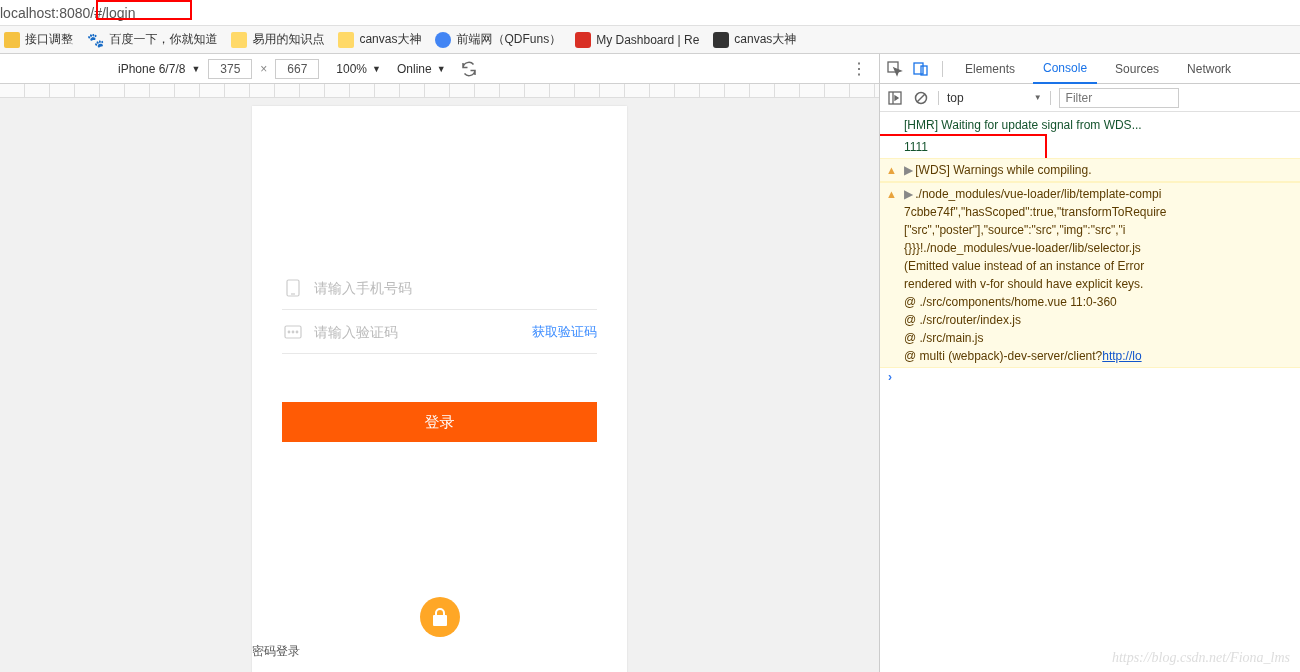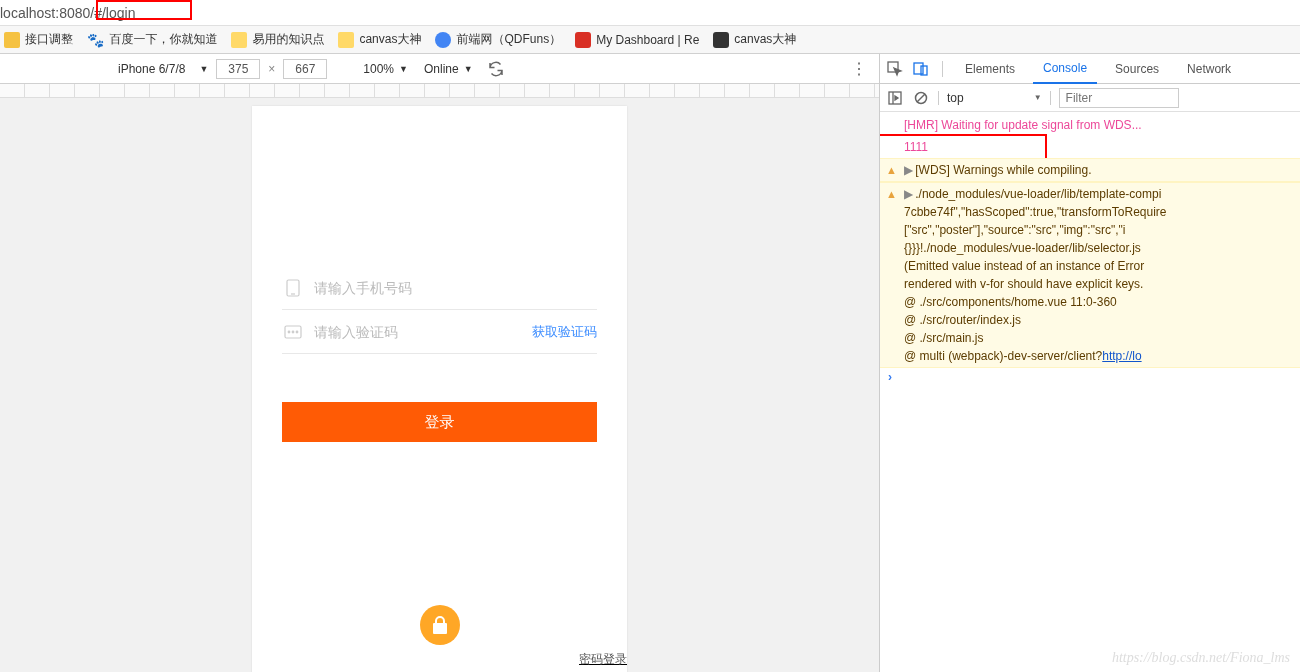--- a/index.html
+++ b/index.html
@@ -16,63 +16,63 @@
     .bm-folder { background: #ffd968; }
     .bm-blue { background: #4285f4; border-radius: 50%; }
     .bm-red { background: #d93025; border-radius: 3px; }
     .bm-dark { background: #333; border-radius: 3px; }
     .bm-paw { color: #4285f4; font-size: 14px; }
 
     .main-area { display: flex; height: calc(672px - 54px); }
 
     .viewport-side { width: 880px; display: flex; flex-direction: column; border-right: 1px solid #ccc; }
     .device-toolbar { height: 30px; display: flex; align-items: center; padding: 0 8px; border-bottom: 1px solid #d0d0d0; background: #fff; gap: 8px; font-size: 12px; color: #333; }
-    .device-select { display: flex; align-items: center; gap: 12px; cursor: pointer; margin-left: 110px; }
+    .device-select { display: flex; align-items: center; gap: 4px; cursor: pointer; margin-left: 110px; }
     .dim-input { width: 44px; height: 20px; border: 1px solid #ccc; text-align: center; font-size: 12px; color: #555; }
     .dim-x { color: #888; }
     .zoom-sel, .online-sel { display: flex; align-items: center; gap: 3px; cursor: pointer; }
     .rotate-icon { width: 18px; height: 18px; margin-left: 6px; cursor: pointer; color: #666; }
     .toolbar-spacer { flex: 1; }
     .more-icon { color: #666; font-size: 16px; cursor: pointer; margin-right: 4px; }
 
     .viewport-content { flex: 1; background: #f1f1f1; display: flex; justify-content: center; padding-top: 4px; overflow: hidden; position: relative; }
     .ruler-top { position: absolute; top: 0; left: 0; right: 0; height: 14px; background: #fafafa; border-bottom: 1px solid #ddd; }
     .ruler-ticks { display: flex; height: 100%; }
     .ruler-tick { flex: 0 0 25px; border-right: 1px solid #ddd; }
 
     .phone-frame { width: 375px; height: 580px; background: #fff; box-shadow: 0 0 2px rgba(0,0,0,.1); margin-top: 18px; position: relative; }
     .login-form { padding: 160px 30px 0; }
     .input-row { display: flex; align-items: center; height: 44px; border-bottom: 1px solid #e8e8e8; }
     .input-icon { width: 22px; height: 16px; margin-right: 10px; color: #ccc; display: flex; align-items: center; justify-content: center; }
     .input-field { flex: 1; border: none; outline: none; font-size: 14px; color: #333; }
     .input-field::placeholder { color: #bbb; }
     .get-code { color: #3b8cff; font-size: 13px; cursor: pointer; }
     .login-btn { width: 100%; height: 40px; background: #ff5b05; color: #fff; border: none; font-size: 15px; margin-top: 48px; cursor: pointer; }
-    .pwd-login { position: absolute; bottom: 18px; left: 0; right: 0; text-align: right; text-decoration: underline; }
+    .pwd-login { position: absolute; bottom: 26px; left: 0; right: 0; text-align: left; }
     .lock-circle { width: 40px; height: 40px; background: #ffa726; border-radius: 50%; margin: 0 auto 6px; display: flex; align-items: center; justify-content: center; }
     .pwd-text { font-size: 12px; color: #555; }
 
     .devtools { flex: 1; display: flex; flex-direction: column; background: #fff; }
     .dt-tabs { height: 30px; display: flex; align-items: center; padding: 0 6px; border-bottom: 1px solid #ccc; gap: 8px; font-size: 12px; }
     .dt-select-icon, .dt-device-icon { width: 18px; height: 18px; cursor: pointer; color: #666; display: flex; align-items: center; justify-content: center; }
     .dt-device-icon { color: #1a73e8; }
     .dt-sep { width: 1px; height: 16px; background: #ccc; margin: 0 4px; }
     .dt-tab { padding: 0 10px; height: 30px; display: flex; align-items: center; cursor: pointer; color: #555; }
     .dt-tab.active { color: #1a73e8; border-bottom: 2px solid #1a73e8; margin-bottom: -1px; }
 
     .console-toolbar { height: 28px; display: flex; align-items: center; padding: 0 6px; border-bottom: 1px solid #e0e0e0; gap: 8px; font-size: 12px; }
     .ct-icon { width: 18px; height: 18px; cursor: pointer; color: #666; display: flex; align-items: center; justify-content: center; }
     .ct-sep { width: 1px; height: 14px; background: #ccc; }
     .ct-select { display: flex; align-items: center; gap: 70px; cursor: pointer; color: #333; }
     .ct-select::after { content: '▼'; font-size: 8px; color: #666; }
     .ct-filter { border: 1px solid #ccc; padding: 2px 6px; font-size: 12px; color: #888; width: 120px; height: 20px; }
 
     .console-body { flex: 1; font-family: Consolas, Menlo, monospace; font-size: 12px; overflow: auto; padding-top: 2px; }
     .log-row { padding: 2px 8px 2px 24px; position: relative; line-height: 1.5; }
-    .log-row.info { color: #ec4899; }
+    .log-row.info { color: #14532d; }
     .log-row.warn { background: #fffbe5; border-top: 1px solid #fff4c2; border-bottom: 1px solid #fff4c2; color: #5c3c00; }
     .log-icon-warn { position: absolute; left: 6px; top: 3px; color: #e8a33d; font-size: 11px; }
     .log-expand { color: #888; margin-right: 2px; }
     .log-link { color: #1155cc; text-decoration: underline; }
     .highlight-box { position: absolute; left: -3px; top: -2px; width: 170px; height: 36px; border: 2px solid #ff0000; pointer-events: none; }
     .log-1111-row { position: relative; }
     .prompt-row { padding: 2px 8px; color: #367cf1; font-weight: bold; }
 
     .watermark { position: absolute; right: 10px; bottom: 6px; color: #ddd; font-size: 14px; font-style: italic; font-family: serif; pointer-events: none; }
     .caret-down { font-size: 9px; margin-left: 2px; }
@@ -119,21 +119,21 @@
 <div class="main-area">
   <div class="viewport-side">
     <div class="device-toolbar">
       <div class="device-select">
         <span>iPhone 6/7/8</span>
           <span class="caret-down">▼</span>
       </div>
       <input class="dim-input" value="375" style="">
       <span class="dim-x">×</span>
       <input class="dim-input" value="667" style="">
-      <div class="zoom-sel" style="margin-left:28px">
+      <div class="zoom-sel" style="margin-left:9px">
         <span>100%</span>
           <span class="caret-down">▼</span>
       </div>
       <div class="online-sel" style="margin-left:8px">
         <span>Online</span>
           <span class="caret-down">▼</span>
       </div>
       <svg class="rotate-icon" viewBox="0 0 24 24" fill="none" stroke="currentColor" stroke-width="2">
           <path d="M4 4v6h6M20 20v-6h-6M4 10a8 8 0 0114-4M20 14a8 8 0 01-14 4"></path>
         </svg>

